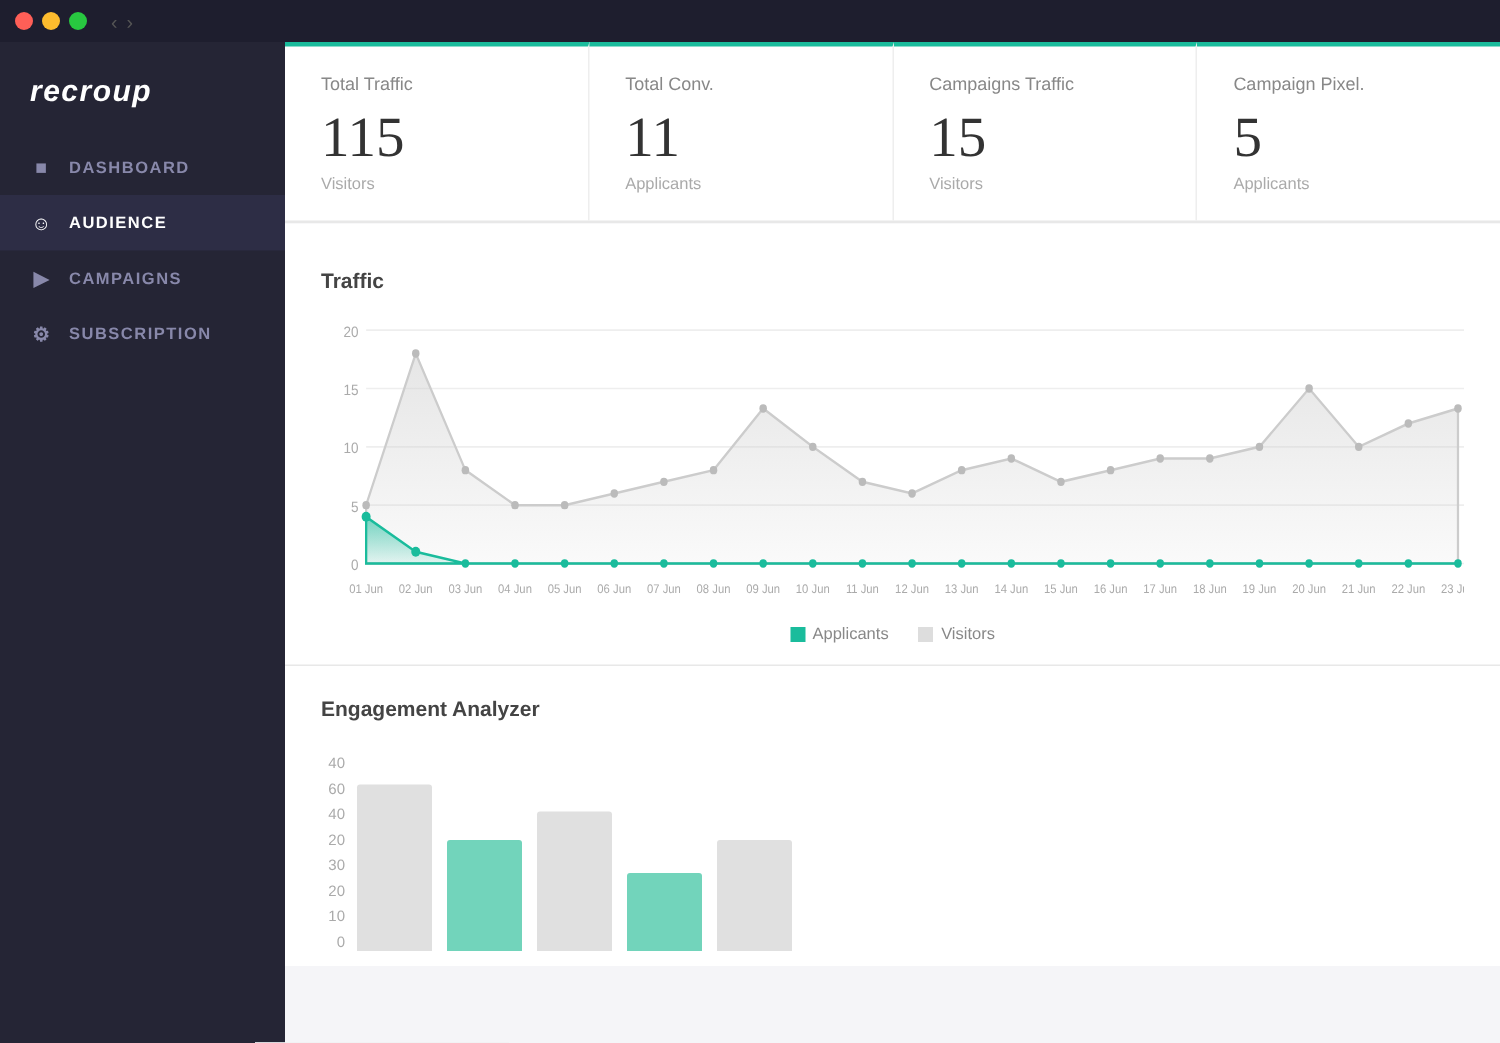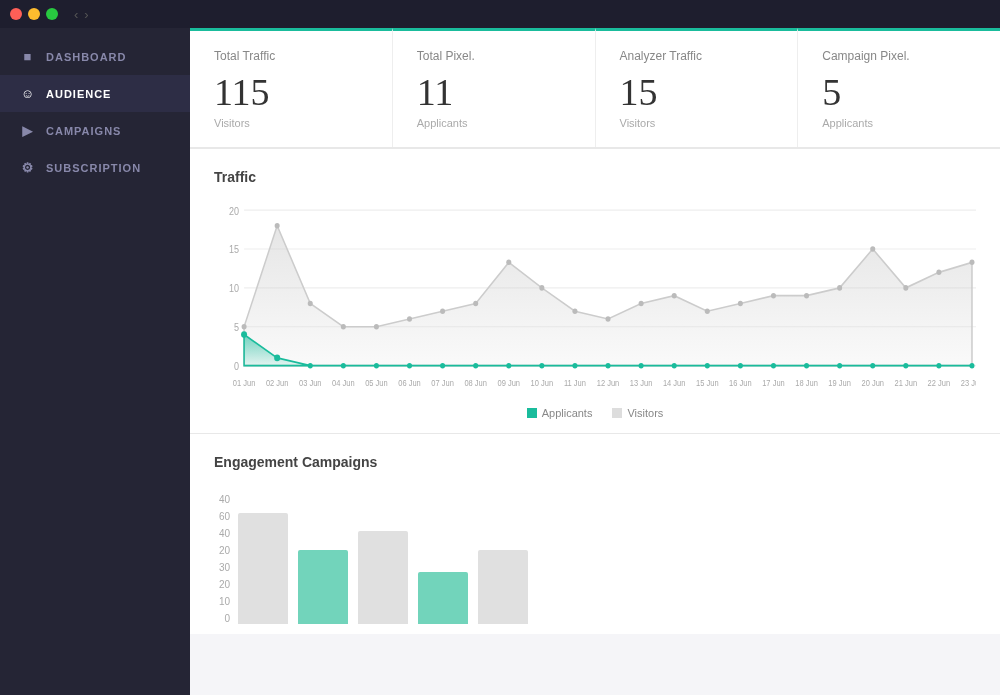--- a/index.html
+++ b/index.html
@@ -100,21 +100,21 @@
     }
     .stat-sub {
       font-size: 11px;
       color: #aaa;
     }
 
     
     .section {
       background: #fff;
       margin: 0;
-      padding: 20px 24px 10px;
+      padding: 30px 24px 10px;
       border-bottom: 1px solid #e8e8e8;
       flex-shrink: 0;
     }
     .section-title {
       font-size: 14px;
       color: #444;
       font-weight: 600;
       margin-bottom: 14px;
     }
 
@@ -176,20 +176,21 @@
   <div class="titlebar-btn btn-green"></div>
   <div class="titlebar-nav">
     <span>‹</span>
     <span>›</span>
   </div>
 </div>
 
 <div class="app">
 
   <div class="sidebar">
+    <div class="sidebar-logo">recroup</div>
 
     <div class="sidebar-item">
       <span class="sidebar-icon">■</span>
       <span>Dashboard</span>
     </div>
     <div class="sidebar-item active">
       <span class="sidebar-icon">☺</span>
       <span>Audience</span>
     </div>
     <div class="sidebar-item">
@@ -204,26 +205,26 @@
 
   <div class="main">
 
     <div class="stats-row">
       <div class="stat-card">
         <div class="stat-title">Total Traffic</div>
         <div class="stat-value">115</div>
         <div class="stat-sub">Visitors</div>
       </div>
       <div class="stat-card">
-        <div class="stat-title">Total Pixel.</div>
+        <div class="stat-title">Total Conv.</div>
         <div class="stat-value">11</div>
         <div class="stat-sub">Applicants</div>
       </div>
       <div class="stat-card">
-        <div class="stat-title">Analyzer Traffic</div>
+        <div class="stat-title">Campaigns Traffic</div>
         <div class="stat-value">15</div>
         <div class="stat-sub">Visitors</div>
       </div>
       <div class="stat-card">
         <div class="stat-title">Campaign Pixel.</div>
         <div class="stat-value">5</div>
         <div class="stat-sub">Applicants</div>
       </div>
     </div>
 
@@ -338,21 +339,21 @@
           <span>Applicants</span>
         </div>
         <div class="legend-item">
           <div class="legend-dot visitors"></div>
           <span>Visitors</span>
         </div>
       </div>
     </div>
 
     <div class="engagement-section">
-      <div class="section-title">Engagement Campaigns</div>
+      <div class="section-title">Engagement Analyzer</div>
       <div style="display:flex; align-items:flex-end; height:140px; gap:0;">
 
         <div class="y-axis">
           <span>0</span>
           <span>10</span>
           <span>20</span>
           <span>30</span>
           <span>20</span>
           <span>40</span>
           <span>60</span>

